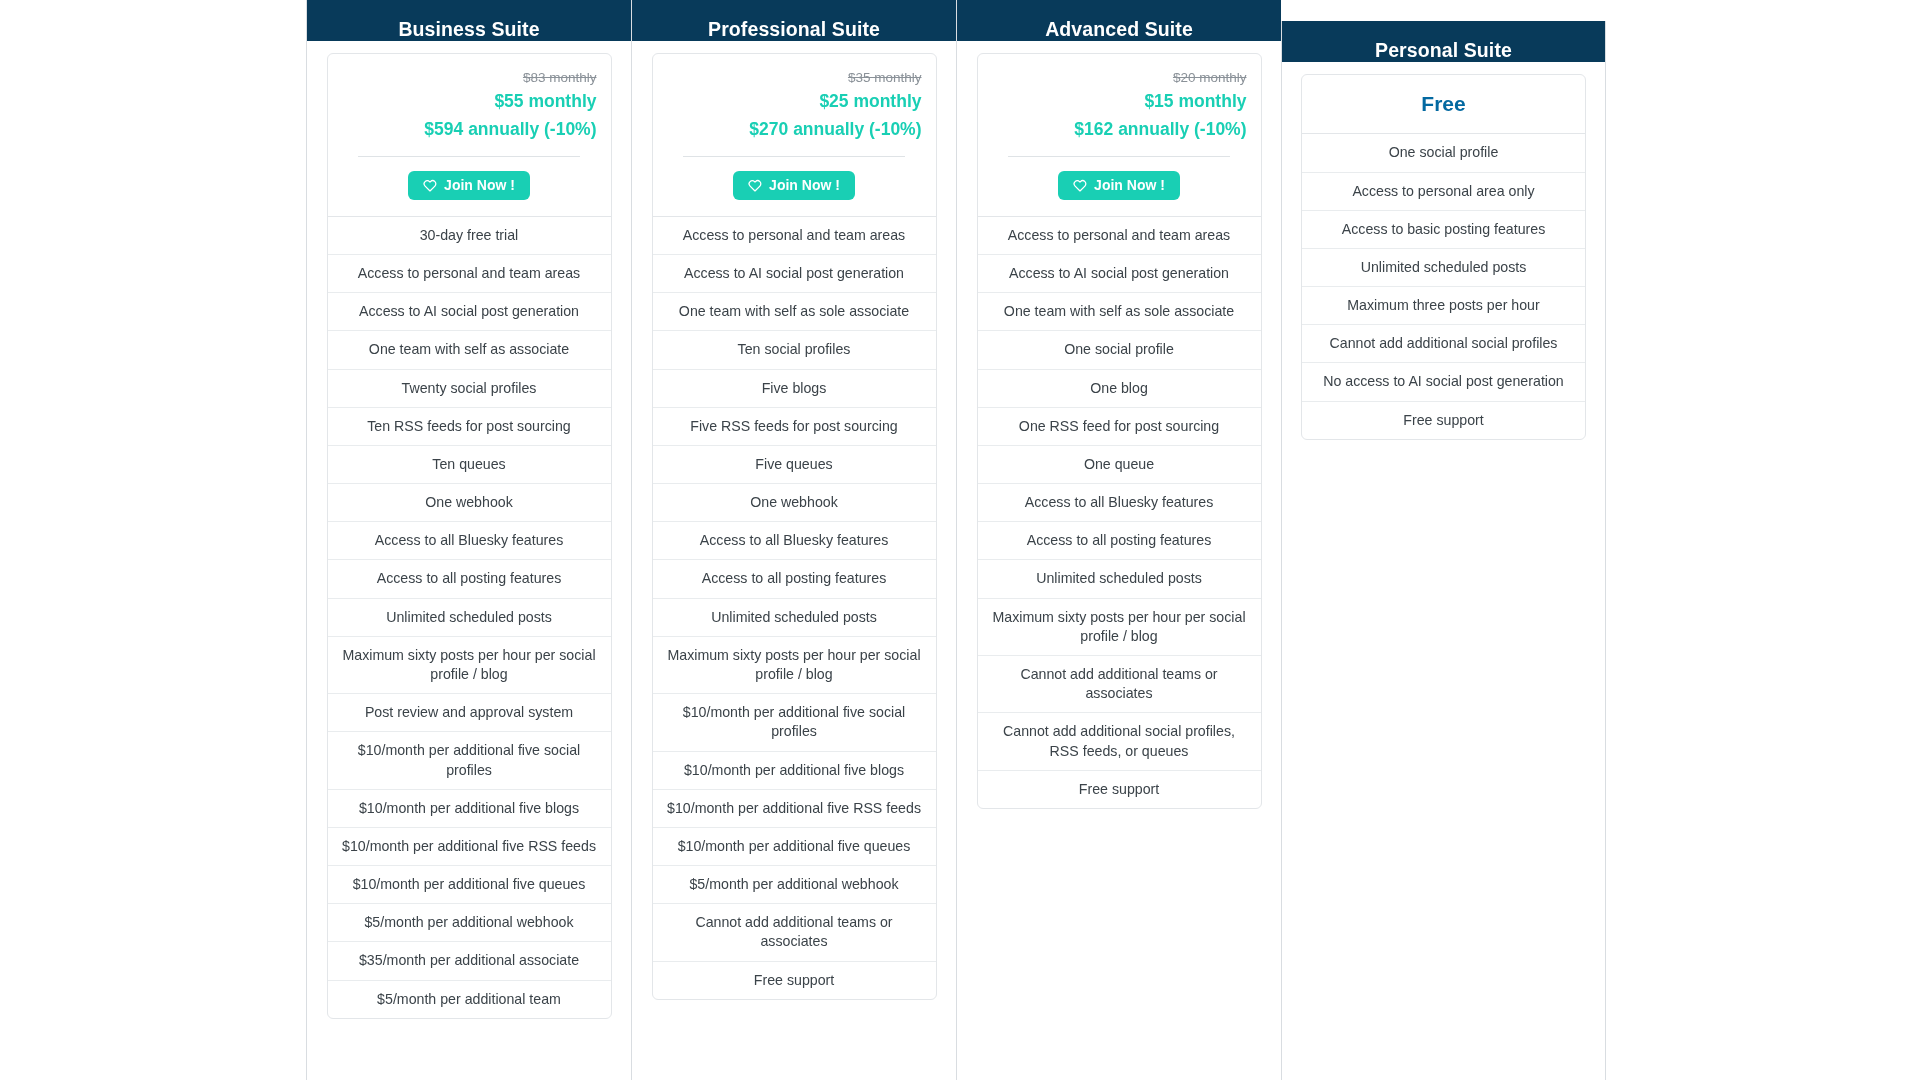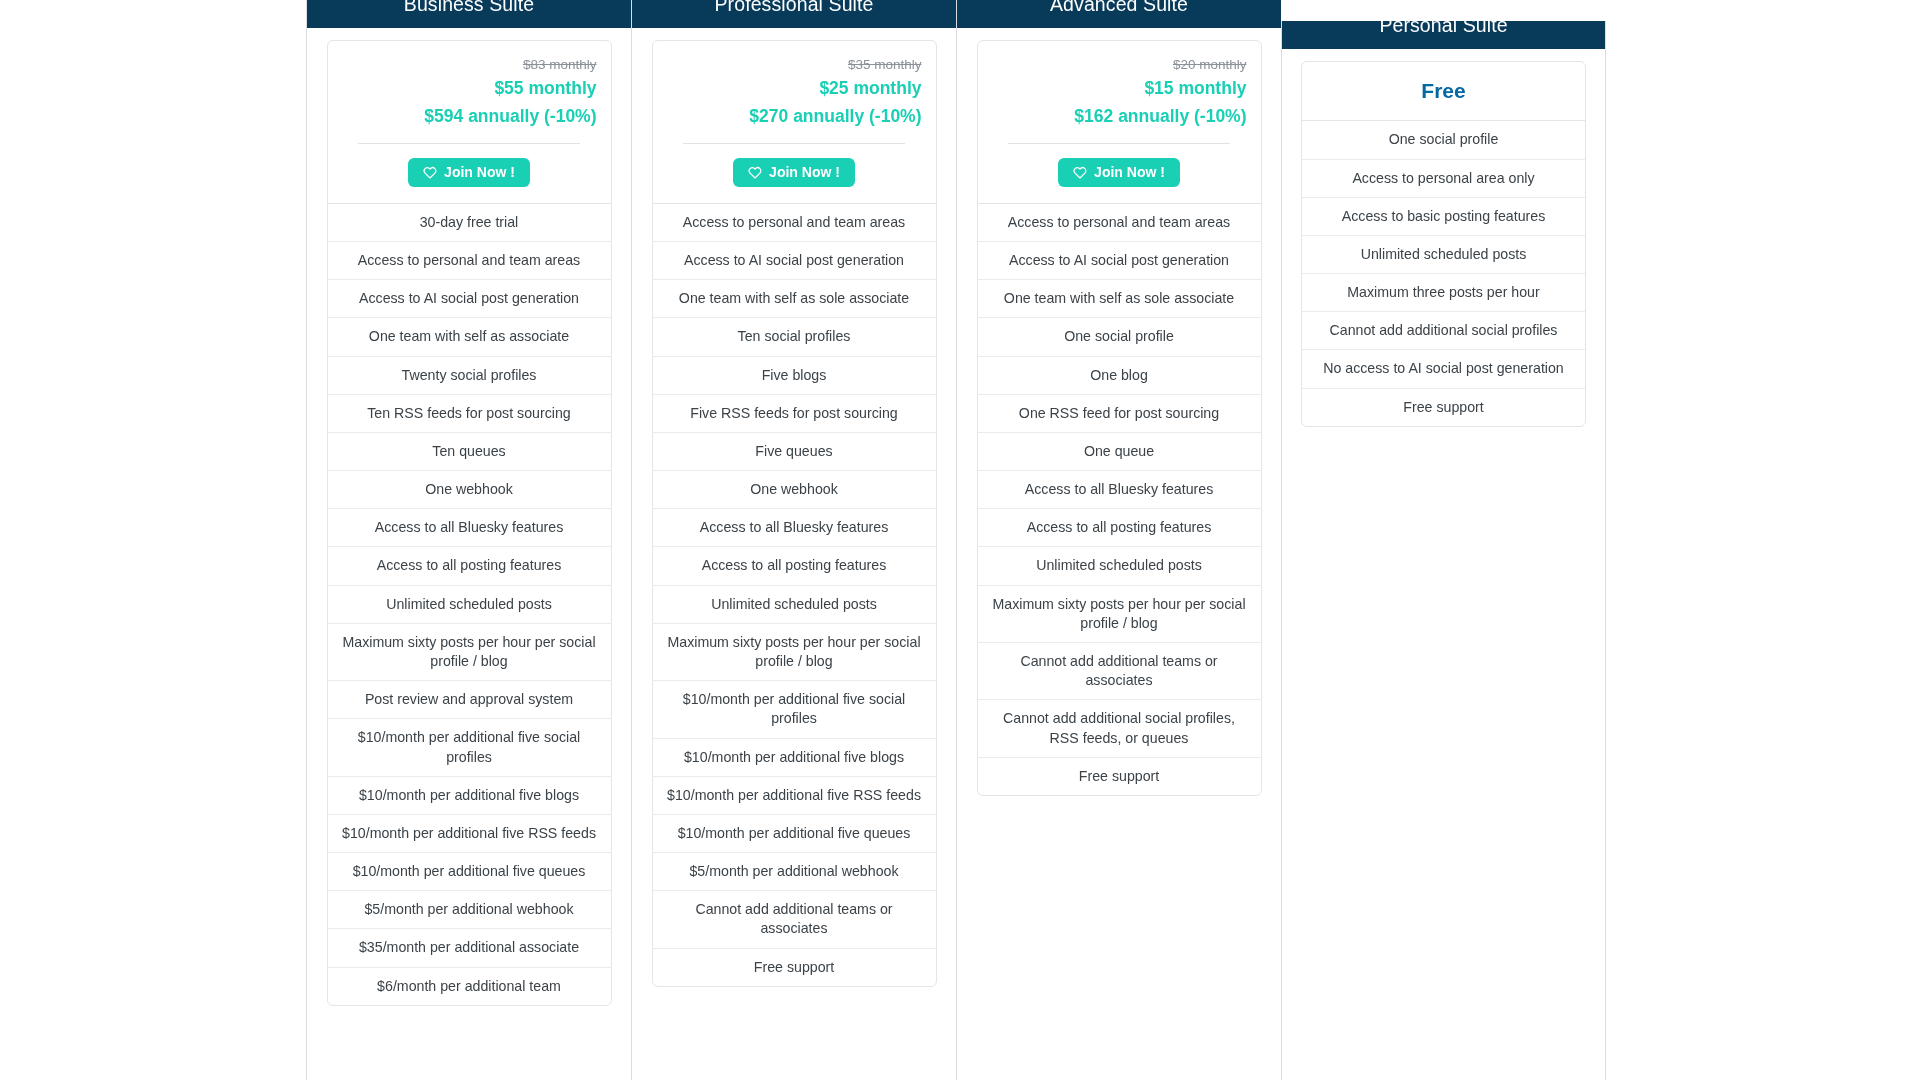--- a/index.html
+++ b/index.html
@@ -27,31 +27,31 @@
     height: 1080px;
     display: flex;
     flex-direction: column;
     align-items: center;
     border-left: 1px solid #d9dde1;
   }
   .plan-column:last-child { border-right: 1px solid #d9dde1; margin-top: 21px; }
 
   .plan-header {
     width: 100%;
-    height: 28px;
+    height: 41px;
     background: #083a5a;
     color: #ffffff;
     font-size: 19.5px;
-    font-weight: 400;
+    font-weight: 700;
     text-align: center;
     line-height: 1;
     display: flex;
     align-items: flex-end;
     justify-content: center;
-    padding-bottom: 14px;
+    padding-bottom: 2px;
     letter-spacing: .1px;
   }
 
   .plan-card {
     width: 285px;
     margin-top: 12px;
     border: 1px solid #e3e6e9;
     border-radius: 6px;
     background: #ffffff;
     overflow: hidden;
@@ -164,21 +164,21 @@
           <li class="feature-item">Access to all posting features</li>
           <li class="feature-item">Unlimited scheduled posts</li>
           <li class="feature-item">Maximum sixty posts per hour per social profile / blog</li>
           <li class="feature-item">Post review and approval system</li>
           <li class="feature-item">$10/month per additional five social profiles</li>
           <li class="feature-item">$10/month per additional five blogs</li>
           <li class="feature-item">$10/month per additional five RSS feeds</li>
           <li class="feature-item">$10/month per additional five queues</li>
           <li class="feature-item">$5/month per additional webhook</li>
           <li class="feature-item">$35/month per additional associate</li>
-          <li class="feature-item">$6/month per additional team</li>
+          <li class="feature-item">$5/month per additional team</li>
         </ul>
       </div>
     </div>
     <div class="plan-column">
       <div class="plan-header">Professional Suite</div>
       <div class="plan-card">
         <div class="price-block">
           <div class="price-old">$35 monthly</div>
           <div class="price-main">$25 monthly</div>
           <div class="price-annual">$270 annually (-10%)</div>

